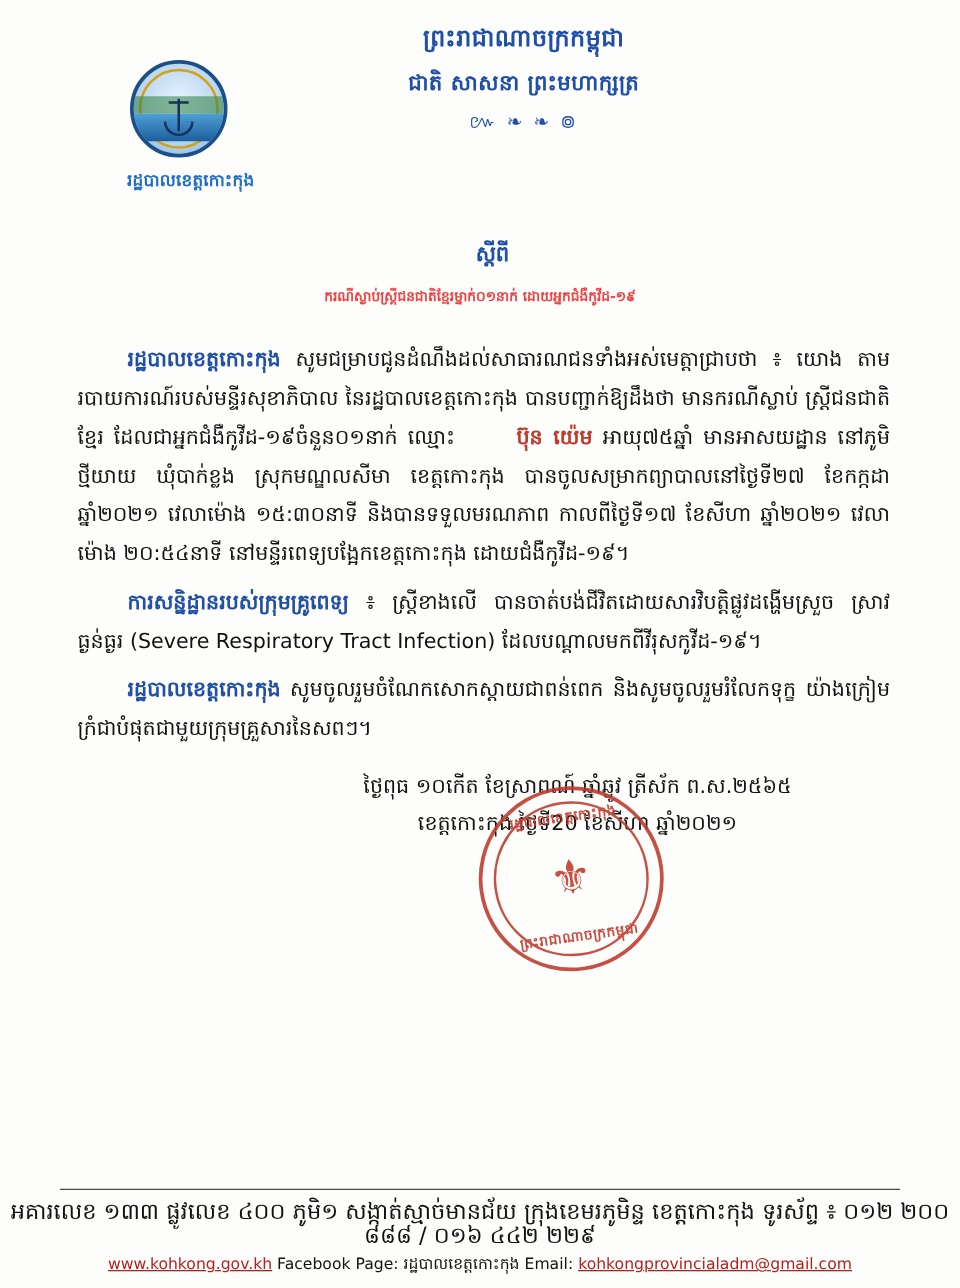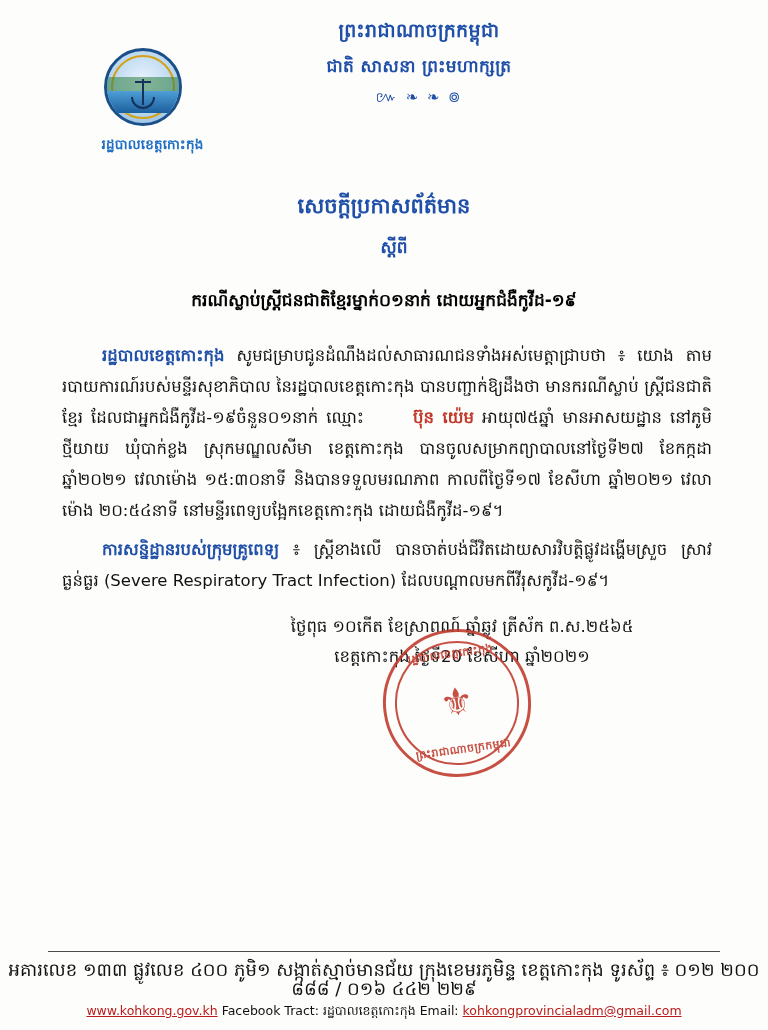--- a/index.html
+++ b/index.html
@@ -135,24 +135,24 @@
     color: #1f4fa8;
   }
   .titleblock .t2 {
     font-size: 17px;
     font-weight: bold;
     color: #1f4fa8;
     margin-top: 13px;
     padding-left: 20px;
   }
   .titleblock .t3 {
-    font-size: 17px;
-    font-weight: bold;
-    color: #000000;
-    margin-top: 28px;
+    font-size: 11px;
+    font-weight: bold;
+    color: #ef4444;
+    margin-top: 13px;
   }
 
   
   .body {
     margin: 26px 56px 0 62px;
     font-size: 16.5px;
     line-height: 31px;
     text-align: justify;
     color: #111111;
   }
@@ -276,55 +276,57 @@
     <div class="emblem-label">រដ្ឋបាលខេត្តកោះកុង</div>
 
     <div class="kingdom">
       <div class="line1">ព្រះរាជាណាចក្រកម្ពុជា</div>
       <div class="line2">ជាតិ សាសនា ព្រះមហាក្សត្រ</div>
       <div class="flourish">៚ ❧ ❧ ៙</div>
     </div>
   </div>
 
   <div class="titleblock">
-    <div class="t1">សេចក្តីប្រកាសព័ត៌មាន</div>
     <div class="t2">ស្តីពី</div>
     <div class="t3">ករណីស្លាប់ស្រ្តីជនជាតិខ្មែរម្នាក់០១នាក់ ដោយអ្នកជំងឺកូវីដ-១៩</div>
   </div>
 
   <div class="body">
 
     <p class="indent">
       <span class="lead">រដ្ឋបាលខេត្តកោះកុង</span><span> សូមជម្រាបជូនដំណឹងដល់សាធារណជនទាំងអស់មេត្តាជ្រាបថា ៖ យោង តាមរបាយការណ៍របស់មន្ទីរសុខាភិបាល នៃរដ្ឋបាលខេត្តកោះកុង បានបញ្ជាក់ឱ្យដឹងថា មានករណីស្លាប់ ស្រ្តីជនជាតិខ្មែរ ដែលជាអ្នកជំងឺកូវីដ-១៩ចំនួន០១នាក់ ឈ្មោះ </span><span class="red">ប៊ុន យ៉េម</span><span> អាយុ៧៥ឆ្នាំ មានអាសយដ្ឋាន នៅភូមិថ្មីយាយ ឃុំបាក់ខ្លង ស្រុកមណ្ឌលសីមា ខេត្តកោះកុង បានចូលសម្រាកព្យាបាលនៅថ្ងៃទី២៧ ខែកក្កដា ឆ្នាំ២០២១ វេលាម៉ោង ១៥:៣០នាទី និងបានទទួលមរណភាព កាលពីថ្ងៃទី១៧ ខែសីហា ឆ្នាំ២០២១ វេលាម៉ោង ២០:៥៤នាទី នៅមន្ទីរពេទ្យបង្អែកខេត្តកោះកុង ដោយជំងឺកូវីដ-១៩។</span>
     </p>
 
     <p class="indent para-gap">
       <span class="lead">ការសន្និដ្ឋានរបស់ក្រុមគ្រូពេទ្យ</span><span> ៖ ស្រ្តីខាងលើ បានចាត់បង់ជីវិតដោយសារវិបត្តិផ្លូវដង្ហើមស្រួច ស្រាវធ្ងន់ធ្ងរ (Severe Respiratory Tract Infection) ដែលបណ្តាលមកពីវីរុសកូវីដ-១៩។</span>
     </p>
 
+    <p class="indent para-gap">
+      <span class="lead">រដ្ឋបាលខេត្តកោះកុង</span><span> សូមចូលរួមចំណែកសោកស្តាយជាពន់ពេក និងសូមចូលរួមរំលែកទុក្ខ យ៉ាងក្រៀមក្រំជាបំផុតជាមួយក្រុមគ្រួសារនៃសពៗ។</span>
+    </p>
 
 
     <div class="datewrap">
       <div class="d1">ថ្ងៃពុធ ១០កើត ខែស្រាពណ៍ ឆ្នាំឆ្លូវ ត្រីស័ក ព.ស.២៥៦៥</div>
       <div class="d2">ខេត្តកោះកុង ថ្ងៃទី20 ខែសីហា ឆ្នាំ២០២១</div>
     </div>
   </div>
 
   <div class="seal">
     <div class="inner"></div>
     <div class="top-text">រដ្ឋបាលខេត្តកោះកុង</div>
     <div class="glyph">⚜</div>
     <div class="bottom-text">ព្រះរាជាណាចក្រកម្ពុជា</div>
   </div>
 
   <div class="footer">
     <div class="rule"></div>
     <div class="addr">អគារលេខ ១៣៣ ផ្លូវលេខ ៤០០ ភូមិ១ សង្កាត់ស្មាច់មានជ័យ ក្រុងខេមរភូមិន្ទ ខេត្តកោះកុង ទូរស័ព្ទ ៖ ០១២ ២០០ ៨៨៨ / ០១៦ ៤៤២ ២២៩</div>
     <div class="web">
       <span class="link">www.kohkong.gov.kh</span>
-      <span>Facebook Tract:</span>
+      <span>Facebook Page:</span>
       <span>រដ្ឋបាលខេត្តកោះកុង</span>
       <span>Email:</span>
       <span class="link">kohkongprovincialadm@gmail.com</span>
     </div>
   </div>
 
 </div>
 
 </body></html>

